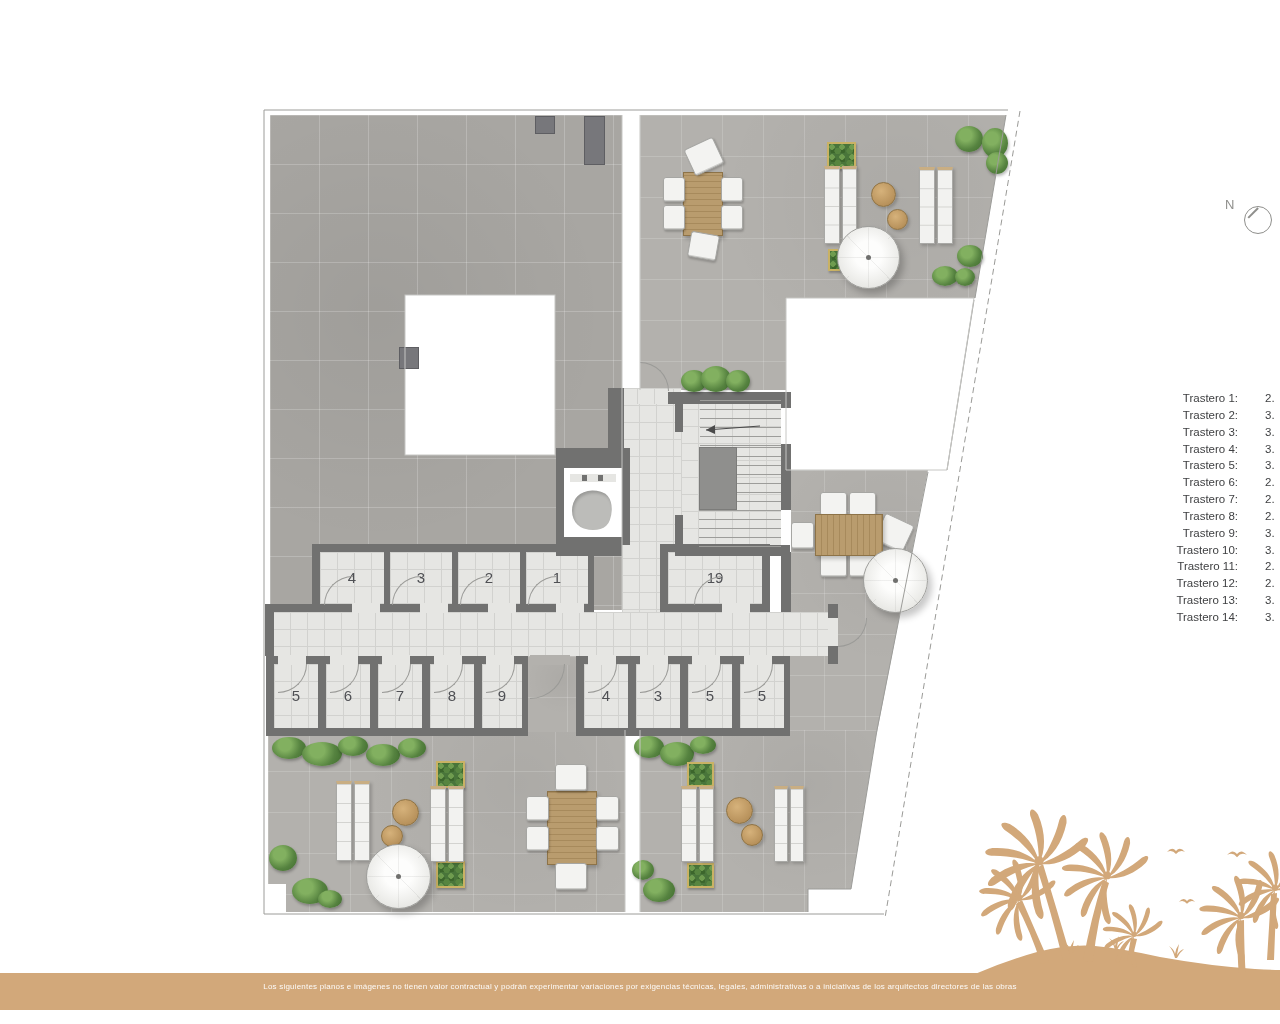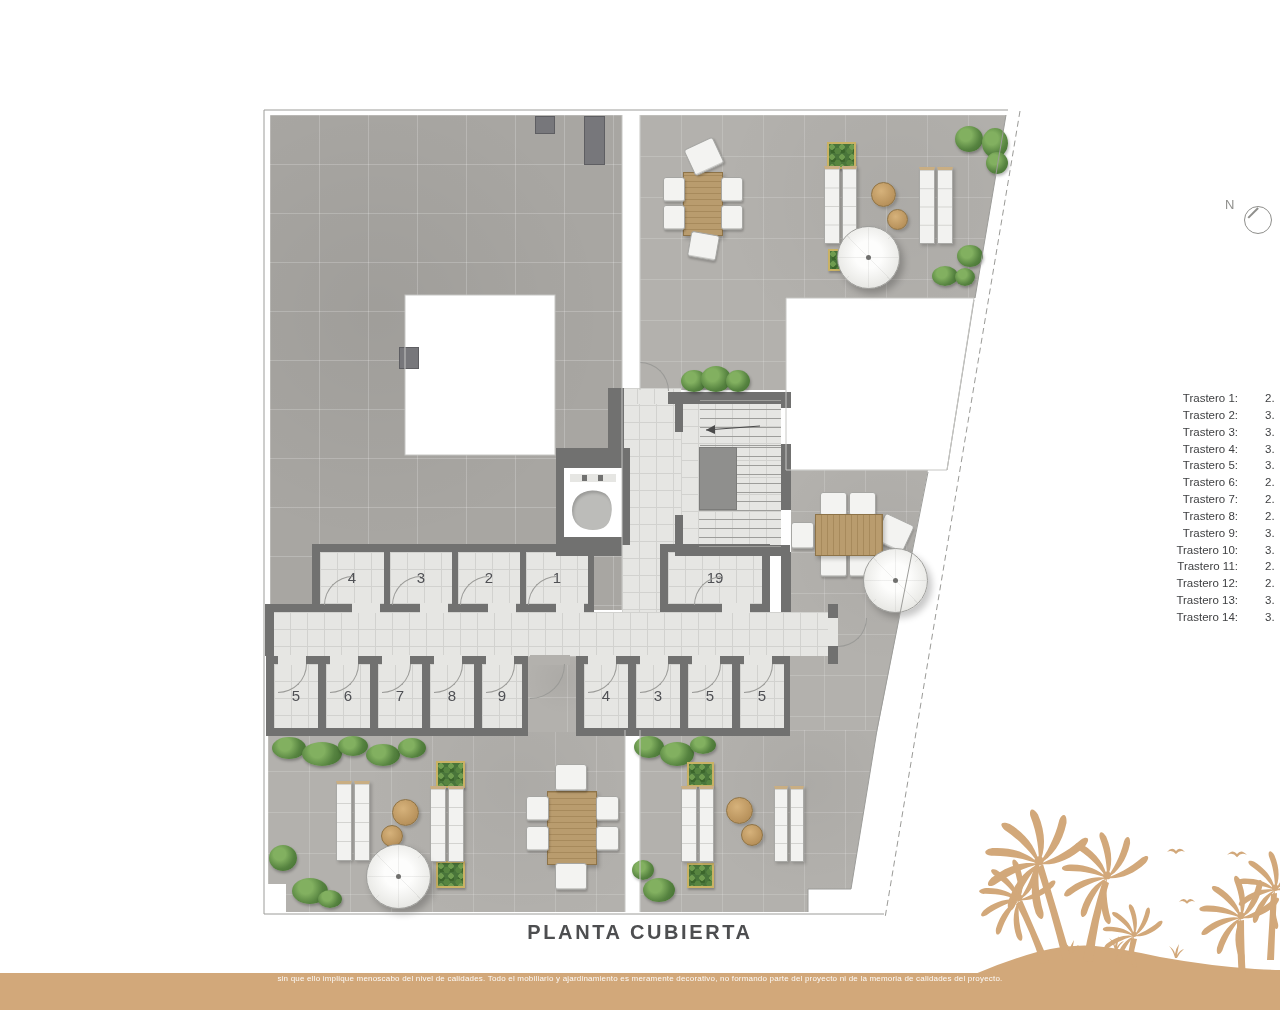--- a/index.html
+++ b/index.html
@@ -385,21 +385,20 @@
     <div class="row">
         <span class="lab">Trastero 13:</span>
         <span class="val">3.</span>
       </div>
     <div class="row">
         <span class="lab">Trastero 14:</span>
         <span class="val">3.</span>
       </div>
   </div>
 
-  <div id="plan-title" class="abs" style="left:440px;top:921px;width:400px;">PLANTA CUBIERTA</div>
 
   <svg class="abs" style="left:975px;top:768px;" width="305" height="242" viewBox="0 0 305 242">
     <defs>
       <path id="fr" d="M0,0 C-2,-9 -9,-18 -21,-24 C-27,-26 -28,-23 -24,-20 C-13,-14 -5,-6 0,0 Z" fill="#d2a87a"></path>
       <g id="crown">
         <use href="#fr" transform="rotate(-135)"></use>
           <use href="#fr" transform="rotate(-100)"></use>
         <use href="#fr" transform="rotate(-65)"></use>
           <use href="#fr" transform="rotate(-30)"></use>
         <use href="#fr" transform="rotate(5)"></use>
@@ -428,16 +427,16 @@
     <use href="#crown" transform="translate(300,122) scale(1.1)"></use>
     <use href="#bird" transform="translate(201,84)"></use>
     <use href="#bird" transform="translate(262,87) scale(1.1)"></use>
     <use href="#bird" transform="translate(212,134) scale(0.9)"></use>
     <use href="#grass" transform="translate(140,182)"></use>
     <use href="#grass" transform="translate(200,190)"></use>
     <use href="#grass" transform="translate(95,186)"></use>
   </svg>
 
   <div id="gold-band" class="abs" style="left:0;top:973px;width:1280px;height:37px;padding-top:0;">
-    <p>sin que ello implique menoscabo del nivel de calidades. Todo el mobiliario y ajardinamiento es meramente decorativo, no formando parte del proyecto ni de la memoria de calidades del proyecto.</p>
+    <p style="margin-top:8px;">Los siguientes planos e imágenes no tienen valor contractual y podrán experimentar variaciones por exigencias técnicas, legales, administrativas o a iniciativas de los arquitectos directores de las obras</p>
   </div>
 
 </div>
 
 </body></html>

